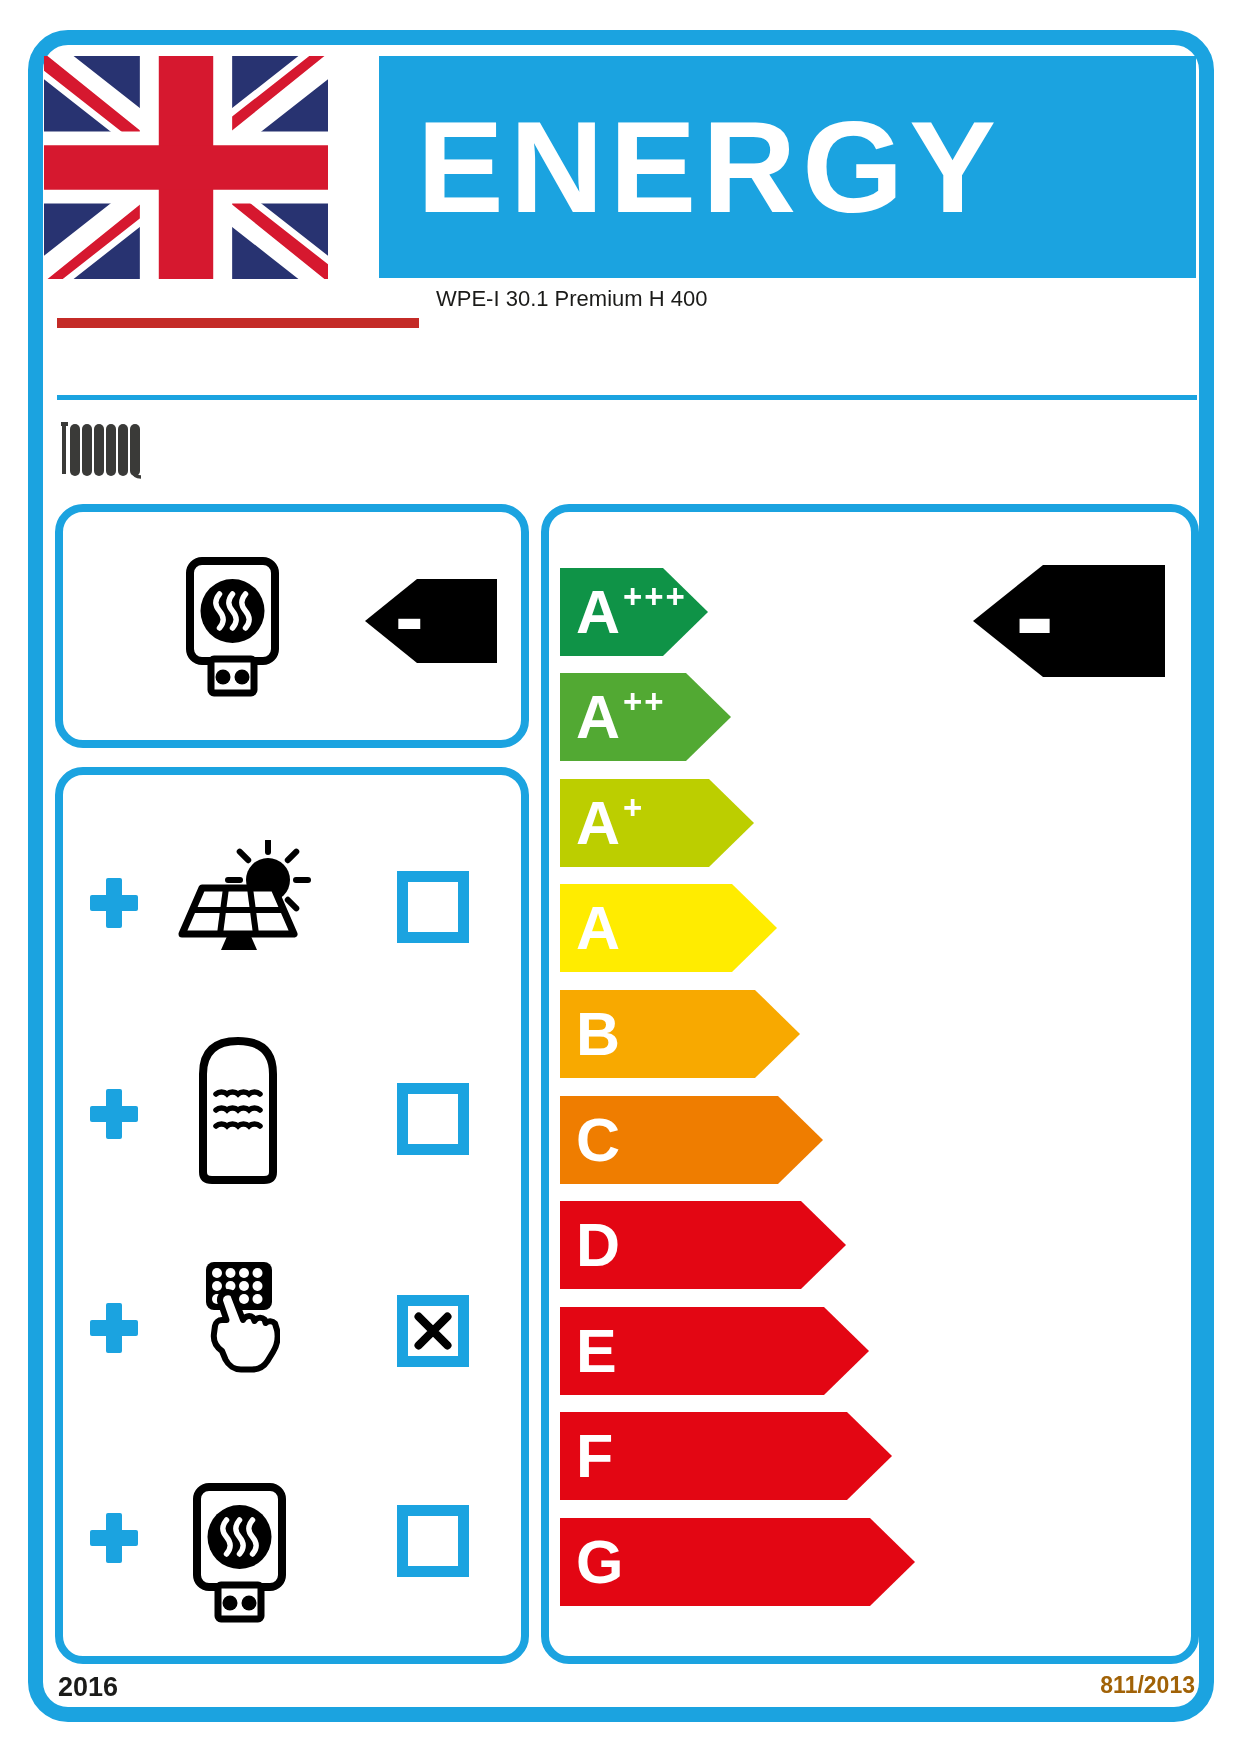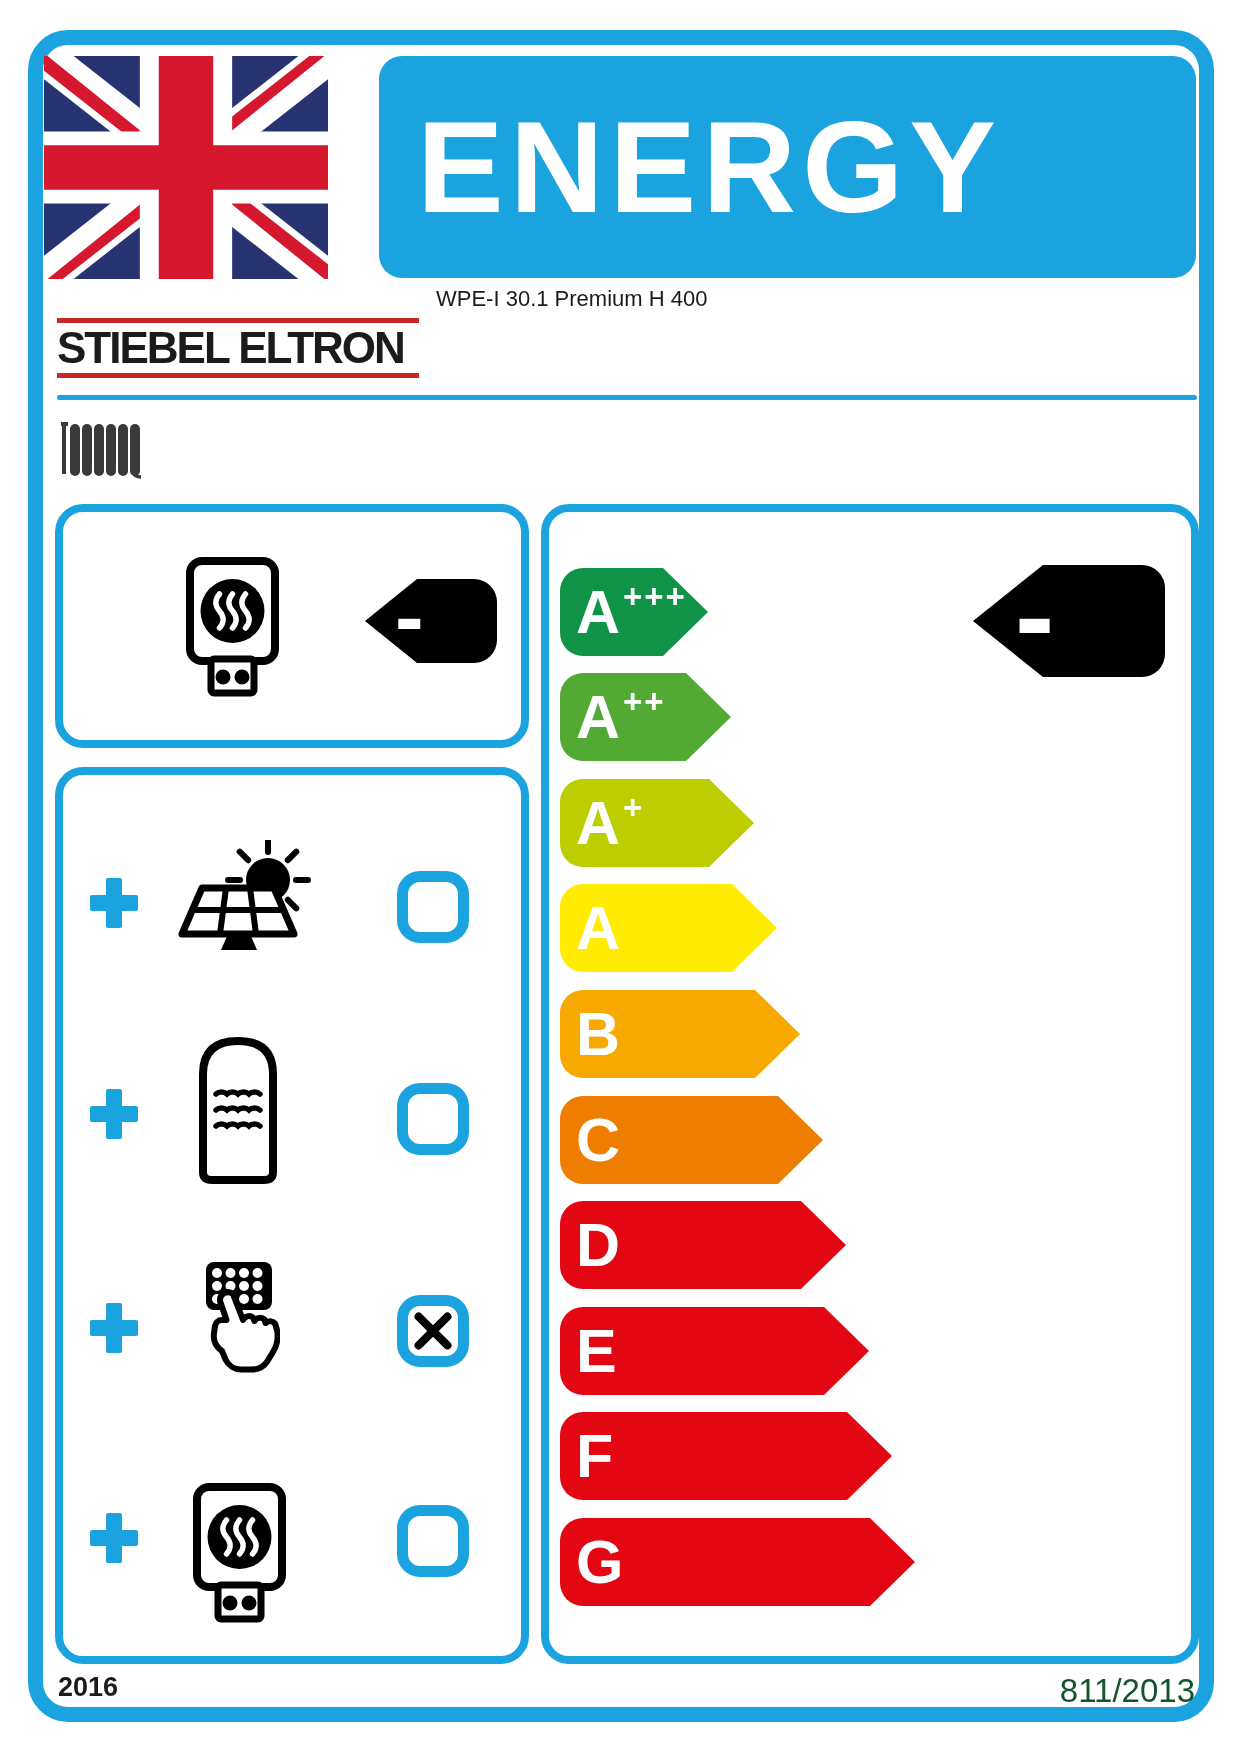--- a/index.html
+++ b/index.html
@@ -1,20 +1,20 @@
 <!DOCTYPE html>
 <html><head>
 <meta charset="utf-8">
 <style>
   html,body{margin:0;padding:0;}
   body{
     width:1242px;height:1755px;position:relative;background:#fff;
     font-family:"Liberation Sans", sans-serif;overflow:hidden;
   }
-  .abs{position:absolute;border-radius:23px;}
+  .abs{position:absolute;}
 
   
   .label-border{
     left:28px;top:30px;width:1186px;height:1692px;
     border:15px solid #1BA3E0;border-radius:40px;box-sizing:border-box;
   }
 
   
   .flag{left:44px;top:56px;width:284px;height:223px;}
   .flag svg{width:100%;height:100%;display:block;}
@@ -90,21 +90,21 @@
   .grade-arrow .g{font-size:61px;font-weight:700;line-height:1;margin-left:16px;}
   .grade-arrow .sup{font-size:33px;font-weight:700;line-height:1;align-self:flex-start;margin-top:12px;margin-left:3px;letter-spacing:2px;}
   .gr0{top:568px;width:148px;} .gr1{top:673px;width:171px;}
   .gr2{top:779px;width:194px;} .gr3{top:884px;width:217px;}
   .gr4{top:990px;width:240px;} .gr5{top:1096px;width:263px;}
   .gr6{top:1201px;width:286px;} .gr7{top:1307px;width:309px;}
   .gr8{top:1412px;width:332px;} .gr9{top:1518px;width:355px;}
 
   
   .year{left:58px;top:1672px;font-size:27px;font-weight:700;color:#1b1b19;}
-  .regulation{right:47px;top:1672px;font-size:33px;font-weight:400;color:#14532d;}
+  .regulation{right:47px;top:1672px;font-size:23px;font-weight:700;color:#a16207;}
 </style>
 </head>
 <body>
 
 <svg width="0" height="0" style="position:absolute">
   <defs>
     <symbol id="icon-boiler" viewBox="0 0 95 142">
       <rect x="5" y="5" width="85" height="100" rx="12" fill="#fff" stroke="#000" stroke-width="8"></rect>
       <circle cx="47.5" cy="55" r="32" fill="#000"></circle>
       <g stroke="#fff" stroke-width="5.5" fill="none" stroke-linecap="round">
@@ -137,21 +137,20 @@
 </div>
 
 <div class="abs banner">
   <span class="energy">ENERGY</span>
 </div>
 
 <div class="abs model">WPE-I 30.1 Premium H 400</div>
 
 <div class="abs brand">
   <div class="bar"></div>
-  <div class="name">STIEBEL ELTRON</div>
   <div class="bar"></div>
 </div>
 
 <div class="abs divider"></div>
 
 <div class="abs radiator icon">
   <svg viewBox="0 0 86 62">
     <g stroke="#3A3A38" stroke-linecap="round">
       <path d="M7,7 V57" stroke-width="4" stroke-linecap="butt"></path>
       <path d="M4,7 H11" stroke-width="4" stroke-linecap="butt"></path>

